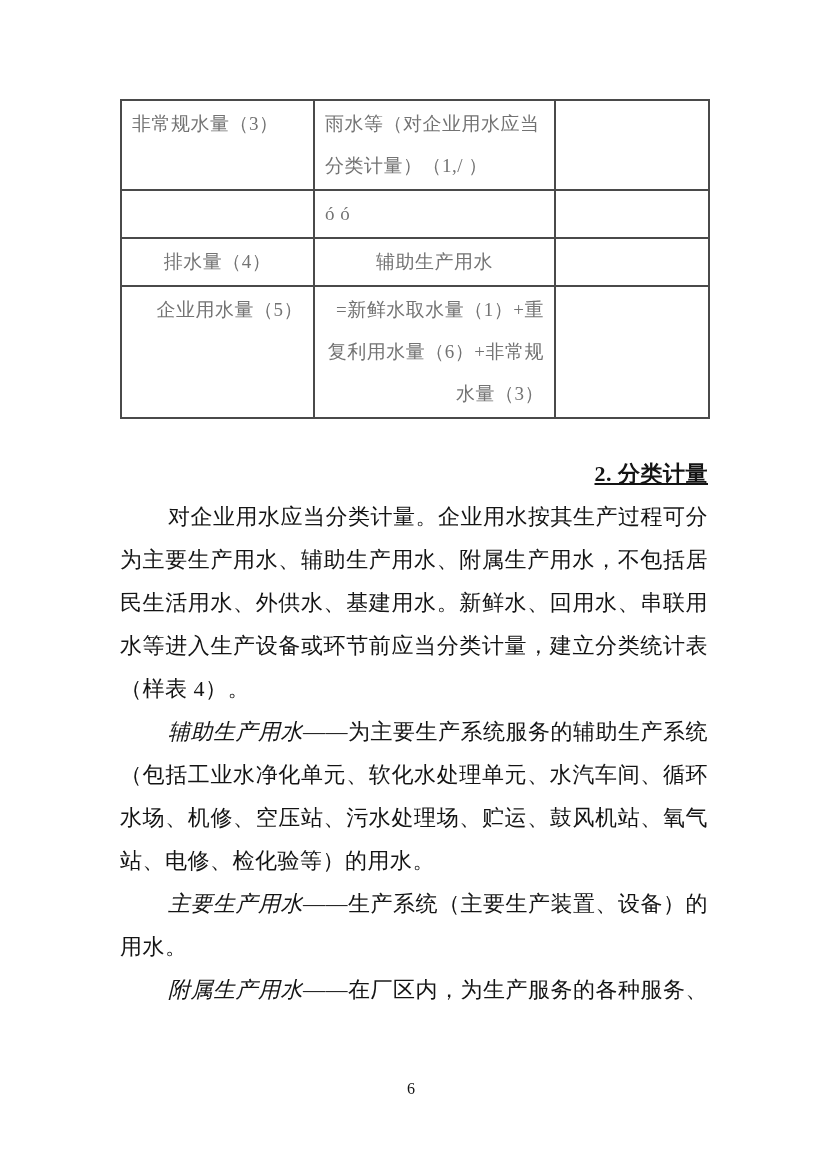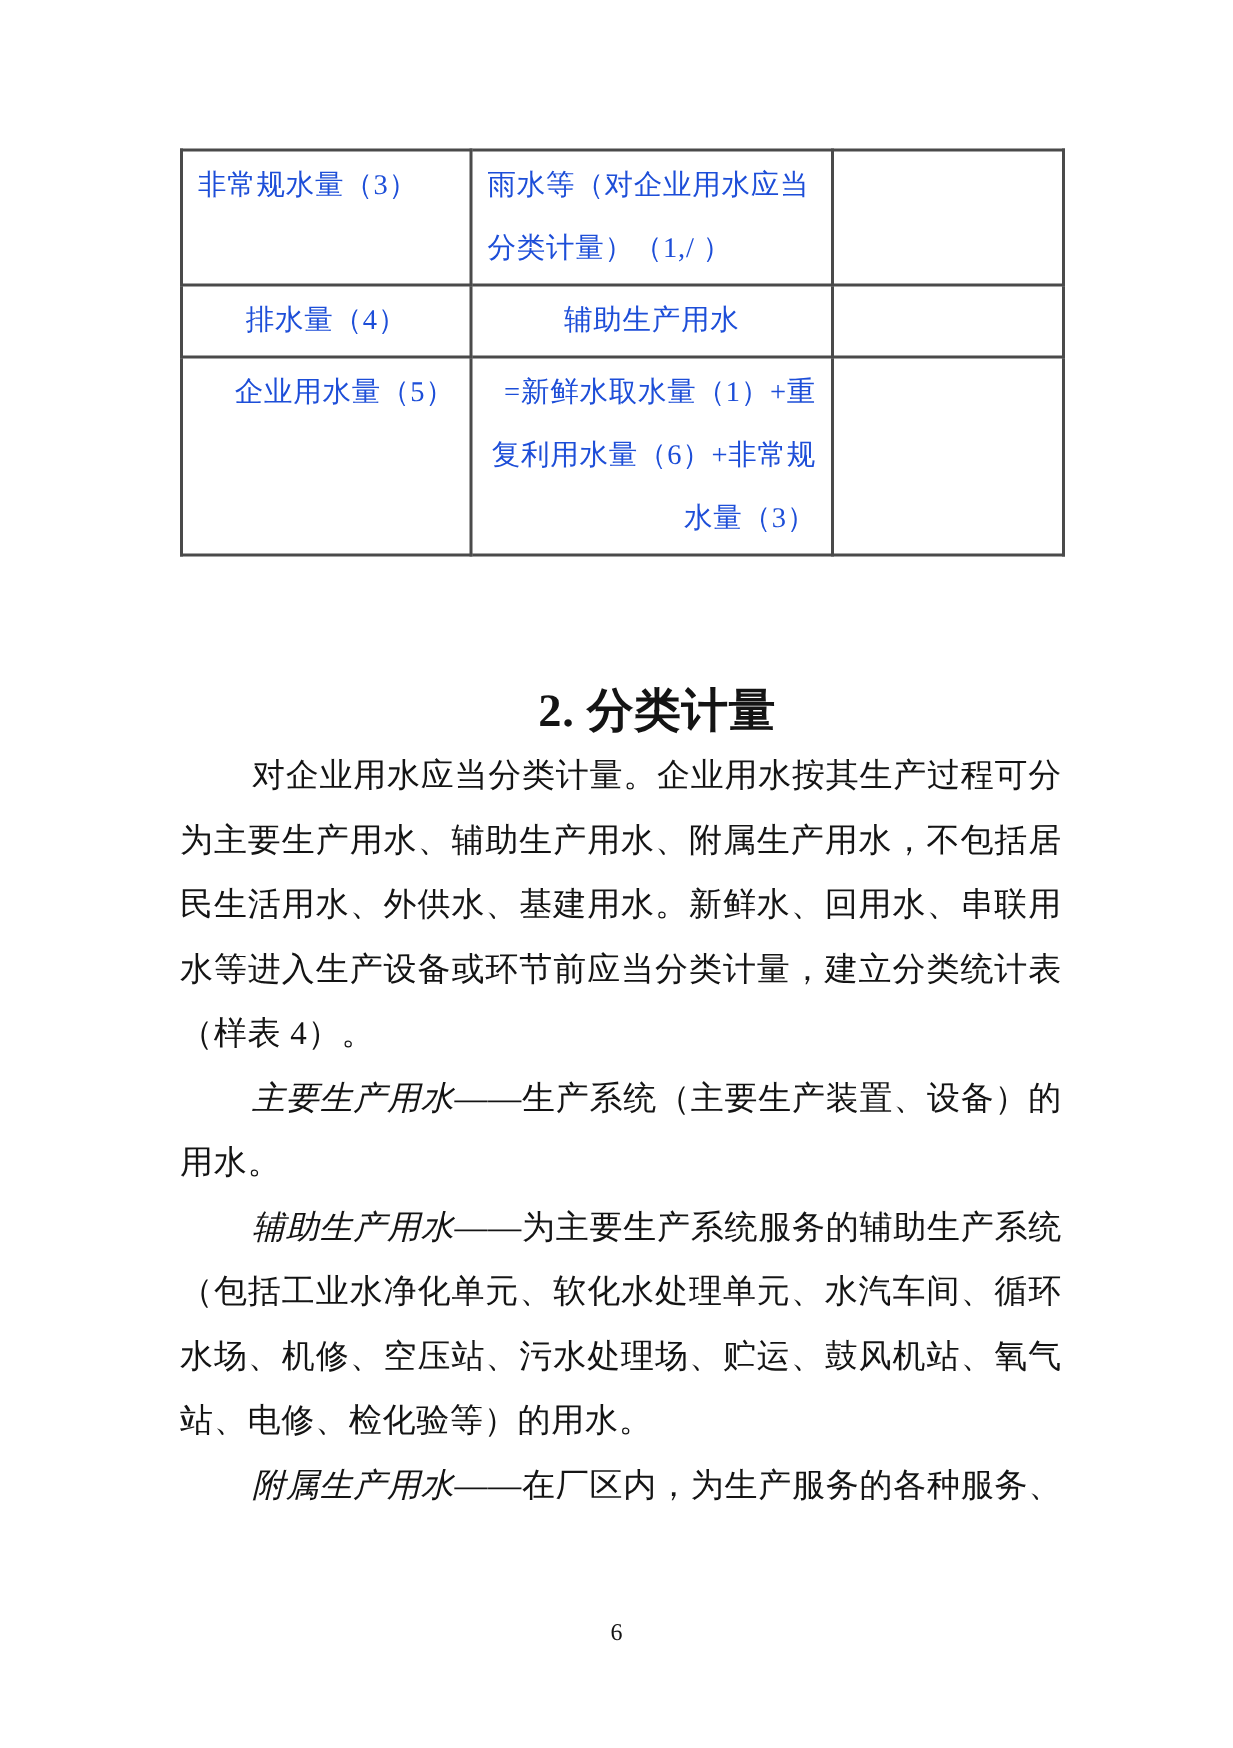--- a/index.html
+++ b/index.html
@@ -25,47 +25,48 @@
     table-layout: fixed;
   }
   table.doc-table td {
     border: 2px solid #4a4a4a;
     vertical-align: top;
     padding: 2px 10px;
     font-size: 19px;
     line-height: 42px;
     letter-spacing: 0.5px;
     word-break: break-all;
-    color: #1d4ed8;
+    color: #737373;
   }
   tr.row-1 { height: 87px; }
   tr.row-2 { height: 45px; }
   tr.row-3 { height: 40px; text-align: center; }
   tr.row-4 { height: 130px; text-align: right; }
 
   .content {
     position: absolute;
     left: 120px;
     top: 452px;
     width: 588px;
     font-size: 22px;
     line-height: 43px;
     letter-spacing: 0.5px;
     text-align: justify;
     text-justify: inter-ideograph;
     word-break: break-all;
   }
   .content h2 {
     margin: 0;
-    font-size: 31px;
+    font-size: 22px;
     font-weight: bold;
     line-height: 43px;
     text-indent: 48px;
-    text-align: center;
+    text-align: right;
     letter-spacing: 0.5px;
+    text-decoration: underline;
   }
   .content p {
     margin: 0;
     text-indent: 48px;
   }
   .term {
     font-style: italic;
   }
   .footer {
     position: absolute;
@@ -88,36 +89,41 @@
       <col style="width:193px">
       <col style="width:241px">
       <col style="width:154px">
     </colgroup>
     <tbody>
       <tr class="row-1">
         <td>非常规水量（3）</td>
         <td>雨水等（对企业用水应当分类计量）（1,/ ）</td>
         <td></td>
       </tr>
+      <tr class="row-2">
+        <td></td>
+        <td>ó ó</td>
+        <td></td>
+      </tr>
       <tr class="row-3">
         <td>排水量（4）</td>
         <td>辅助生产用水</td>
         <td></td>
       </tr>
       <tr class="row-4">
         <td>企业用水量（5）</td>
         <td>=新鲜水取水量（1）+重复利用水量（6）+非常规水量（3）</td>
         <td></td>
       </tr>
     </tbody>
   </table>
 
   <div class="content">
     <h2>2. 分类计量</h2>
     <p><span class="term"></span><span>对企业用水应当分类计量。企业用水按其生产过程可分为主要生产用水、辅助生产用水、附属生产用水，不包括居民生活用水、外供水、基建用水。新鲜水、回用水、串联用水等进入生产设备或环节前应当分类计量，建立分类统计表（样表 4）。</span></p>
+    <p><span class="term">辅助生产用水</span><span>——为主要生产系统服务的辅助生产系统（包括工业水净化单元、软化水处理单元、水汽车间、循环水场、机修、空压站、污水处理场、贮运、鼓风机站、氧气站、电修、检化验等）的用水。</span></p>
     <p><span class="term">主要生产用水</span><span>——生产系统（主要生产装置、设备）的用水。</span></p>
-    <p><span class="term">辅助生产用水</span><span>——为主要生产系统服务的辅助生产系统（包括工业水净化单元、软化水处理单元、水汽车间、循环水场、机修、空压站、污水处理场、贮运、鼓风机站、氧气站、电修、检化验等）的用水。</span></p>
     <p><span class="term">附属生产用水</span><span>——在厂区内，为生产服务的各种服务、</span></p>
   </div>
 
   <div class="footer">6</div>
 
 </div>
 
 </body></html>

